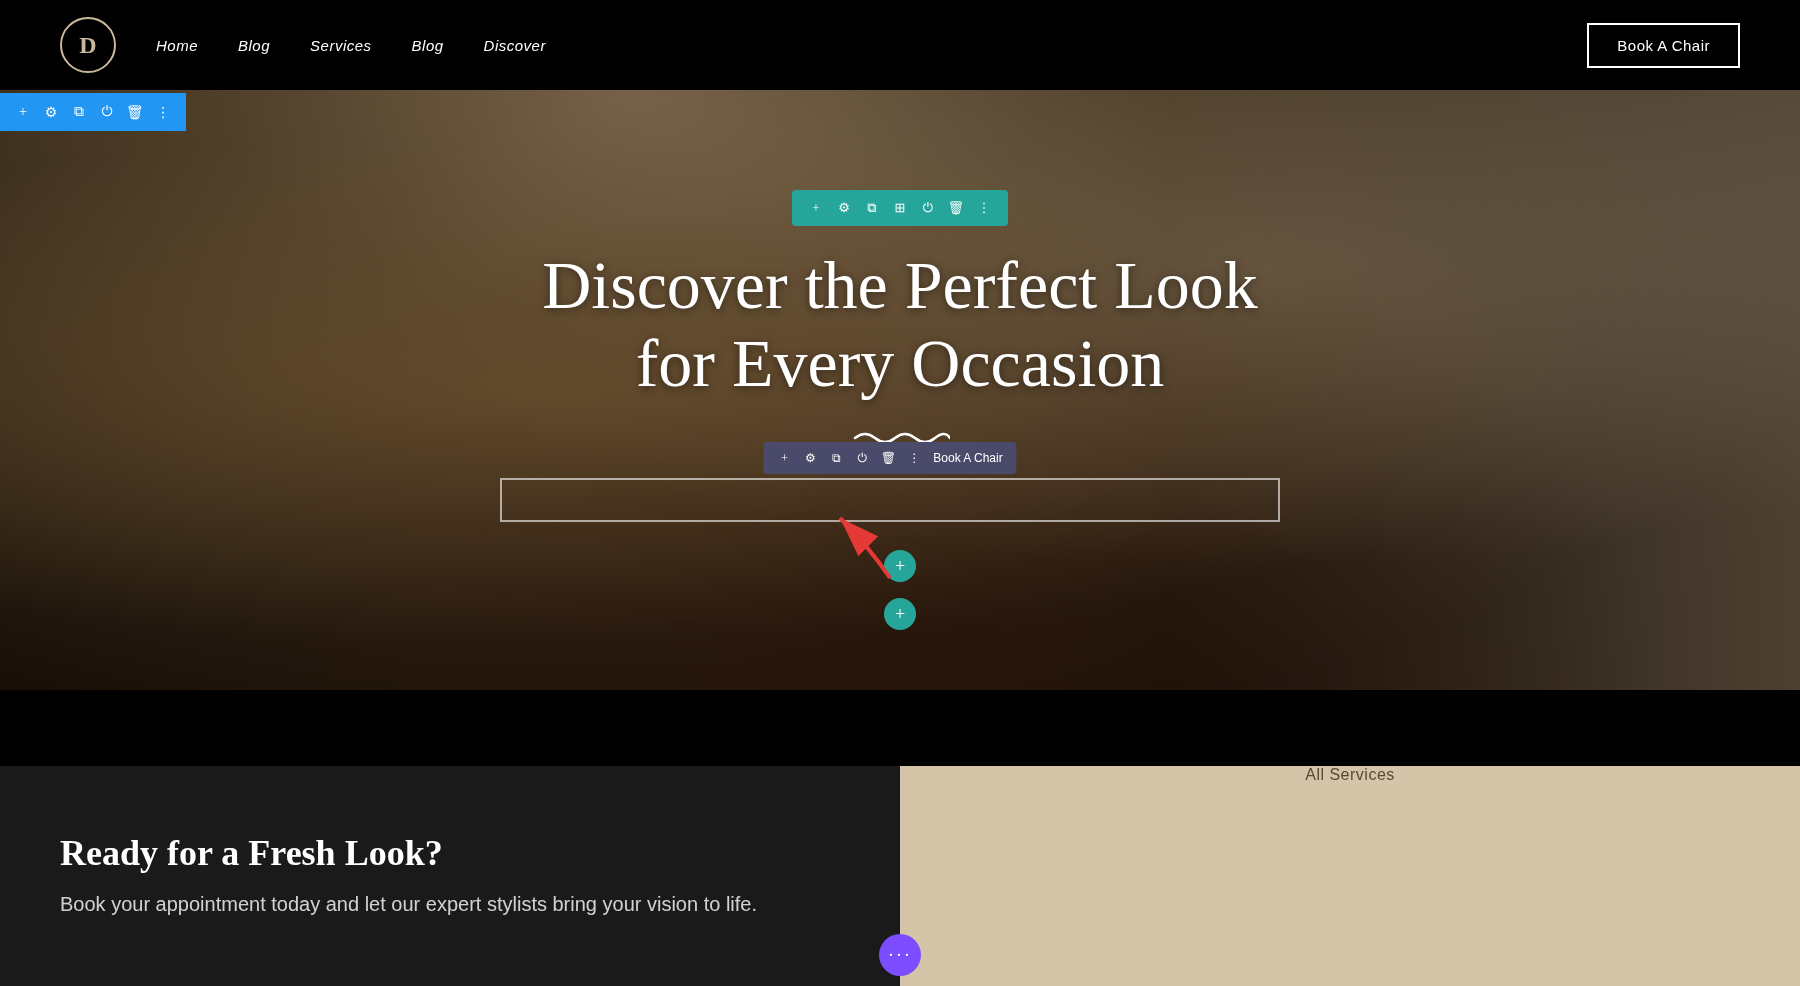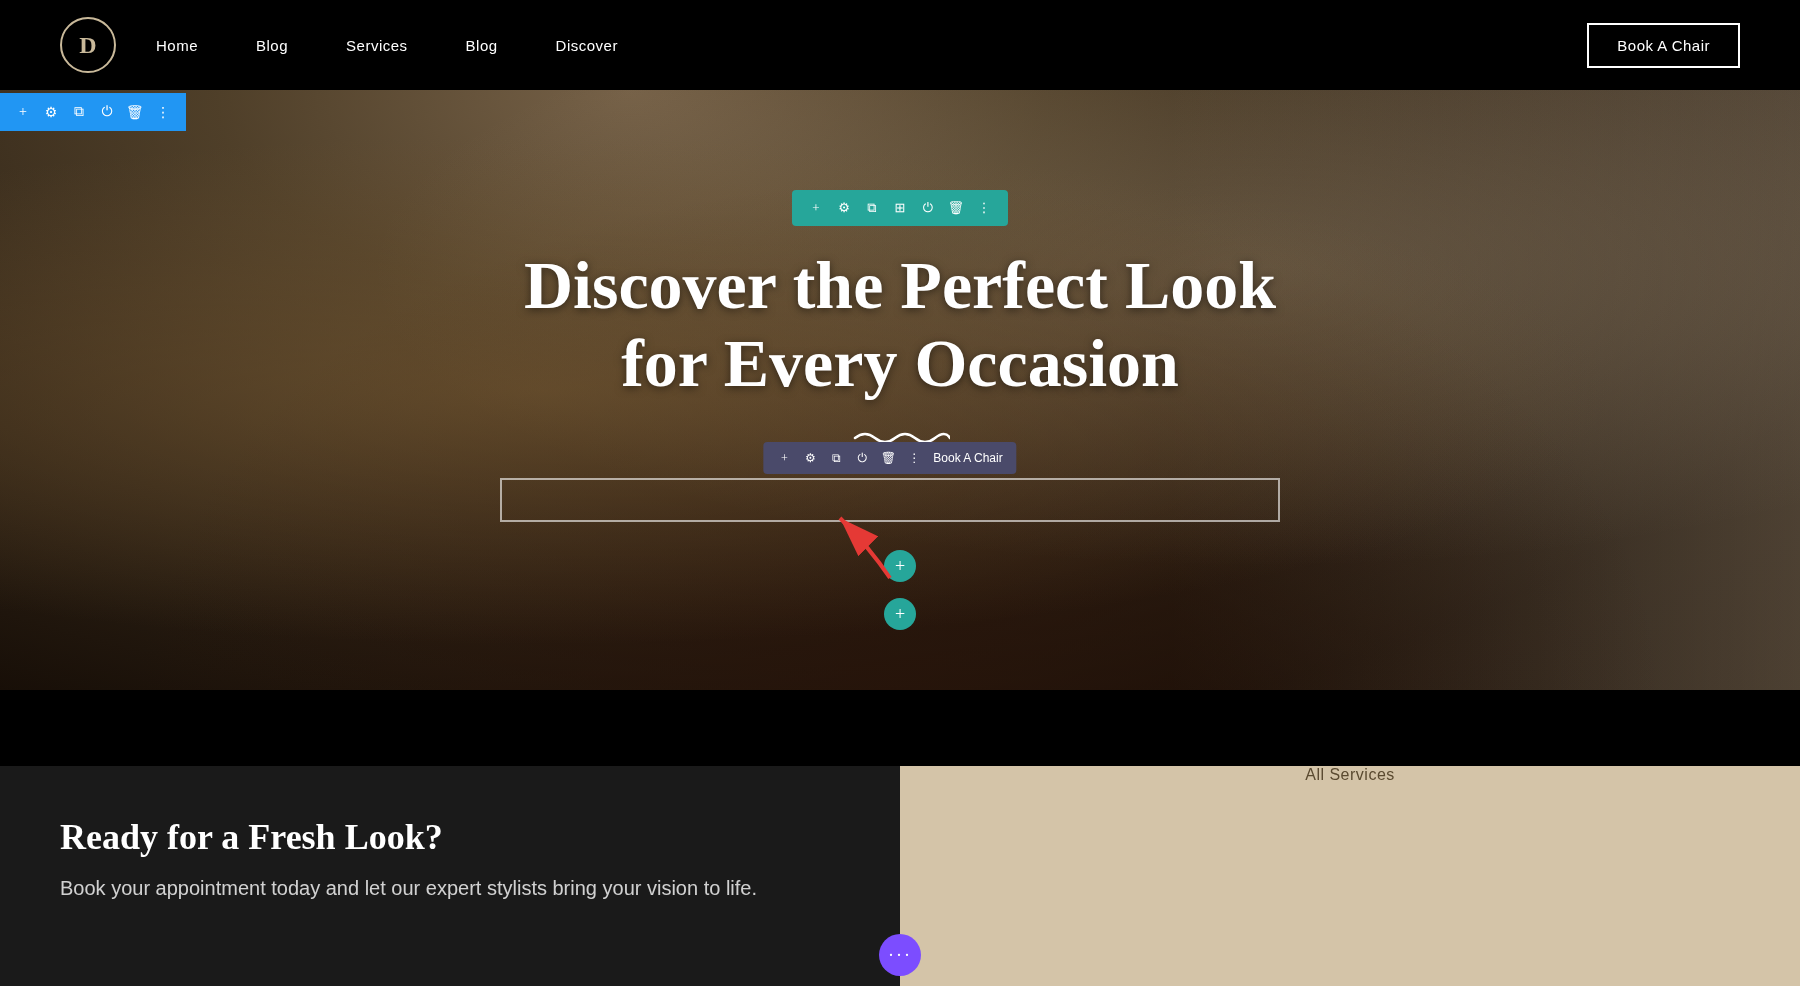--- a/index.html
+++ b/index.html
@@ -22,22 +22,23 @@
       border-radius: 50%;
       display: flex; align-items: center; justify-content: center;
       color: #c9b99a;
       font-size: 24px;
       font-weight: bold;
       margin-right: 40px;
       flex-shrink: 0;
     }
     .nav {
       display: flex;
-      gap: 58px;
-      align-items: center;
+      gap: 40px;
+      align-items: center;
+      font-style: italic;
     }
     .nav a {
       color: #fff;
       text-decoration: none;
       font-family: 'Arial', sans-serif;
       font-size: 15px;
       letter-spacing: 0.5px;
     }
     .book-btn {
       margin-left: auto;
@@ -124,21 +125,21 @@
       width: 24px; height: 24px;
       color: #fff;
       display: flex; align-items: center; justify-content: center;
       font-size: 13px;
       cursor: pointer;
     }
 
     .hero-title {
       color: #fff;
       font-size: 68px;
-      font-weight: bold;
+      font-weight: normal;
       line-height: 1.15;
       margin-bottom: 24px;
       text-shadow: 0 2px 8px rgba(0,0,0,0.5);
     }
 
     .hero-subtitle {
       color: rgba(255,255,255,0.9);
       font-size: 16px;
       font-family: 'Arial', sans-serif;
       line-height: 1.7;
@@ -207,21 +208,21 @@
       bottom: 0; left: 0; right: 0;
       height: 220px;
       display: flex;
     }
     .bottom-left {
       width: 50%;
       background: #1a1a1a;
       padding: 50px 60px;
       display: flex;
       flex-direction: column;
-      justify-content: flex-start;
+      justify-content: center;
     }
     .bottom-left h2 {
       color: #fff;
       font-size: 36px;
       margin-bottom: 14px;
     }
     .bottom-left p {
       color: rgba(255,255,255,0.8);
       font-family: Arial, sans-serif;
       font-size: 20px;

